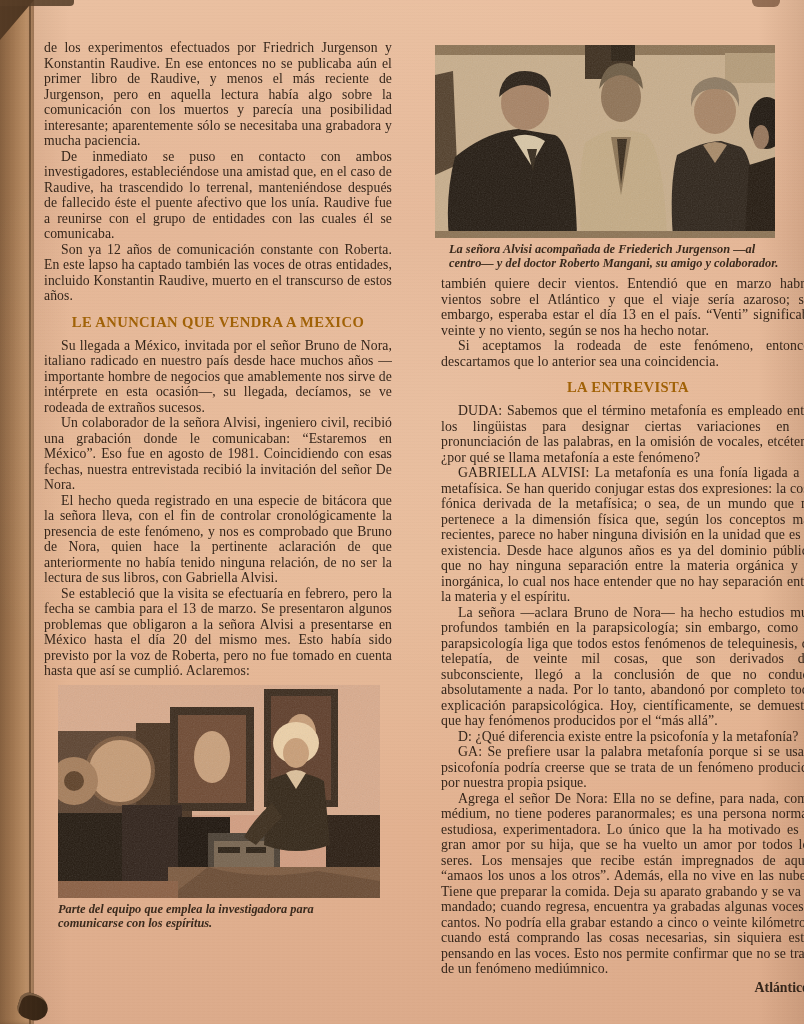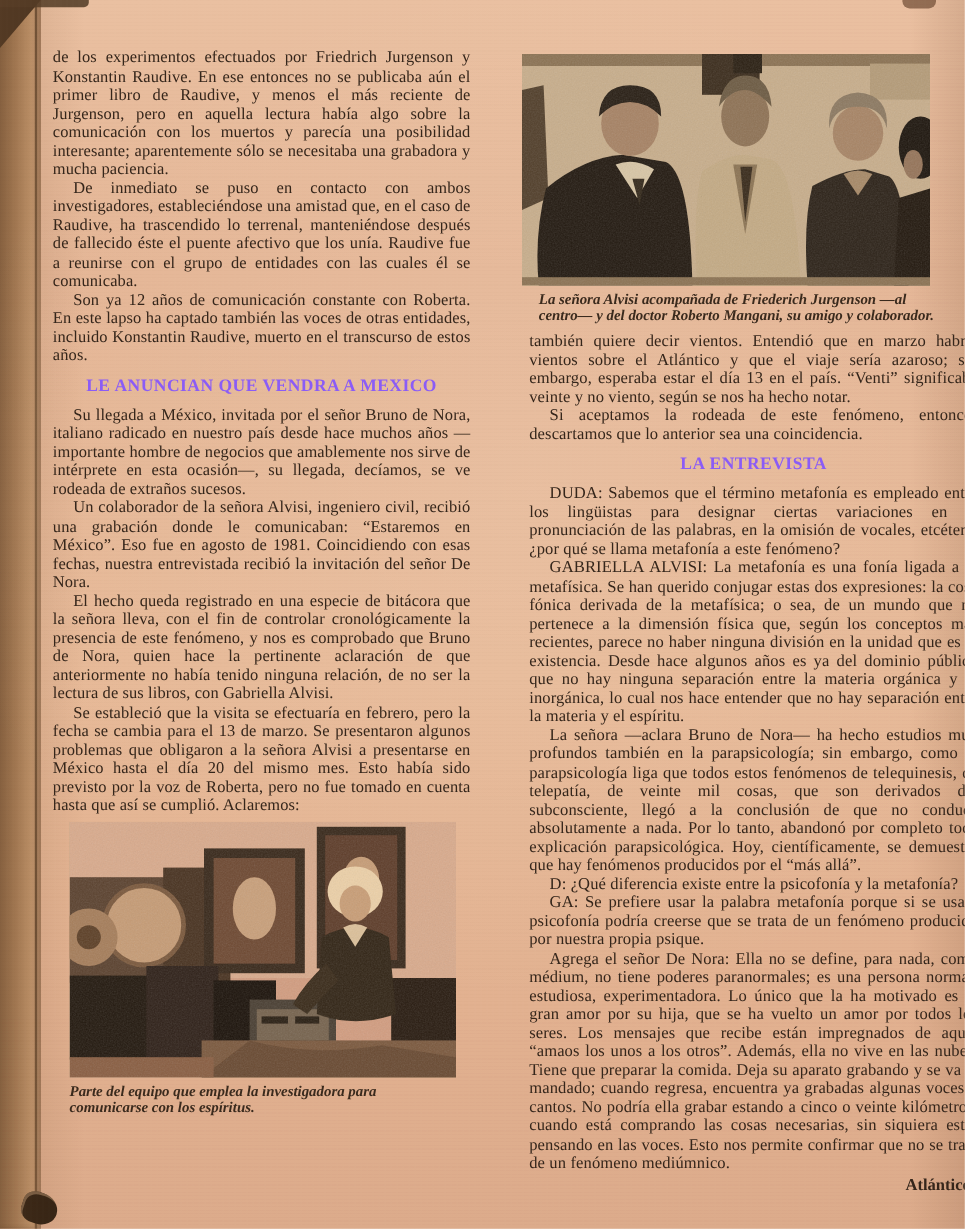--- a/index.html
+++ b/index.html
@@ -53,21 +53,21 @@
   #right-col{left:404px;width:374px;margin-left:37px;}
   .col p{
     margin:0;text-align:justify;
     font-size:13.7px;line-height:15.5px;
     letter-spacing:0.1px;
   }
   #right-col p{font-size:13.8px;line-height:15.5px;}
   .ind{text-indent:17px;}
   h2.red{
     margin:10px 0 7px 0;text-align:center;
-    color:#8b5cf6;font-size:14.6px;font-weight:bold;letter-spacing:0.4px;
+    color:#a16207;font-size:14.6px;font-weight:bold;letter-spacing:0.4px;
     font-family:"Liberation Serif",serif;
   }
   .photo{display:block;background:#c9b190;}
   .caption{
     font-style:italic;font-weight:bold;font-size:12.4px;line-height:14.2px;
     margin:4px 0 6px 0;color:#3a2a1d;text-align:left;text-indent:0;
   }
   #left-photo-wrap{margin:6px 0 0 14px;width:322px;}
   #right-photo-wrap{margin:5px 0 0 -6px;width:340px;}
   #right-caption{margin-left:8px;width:330px;}

